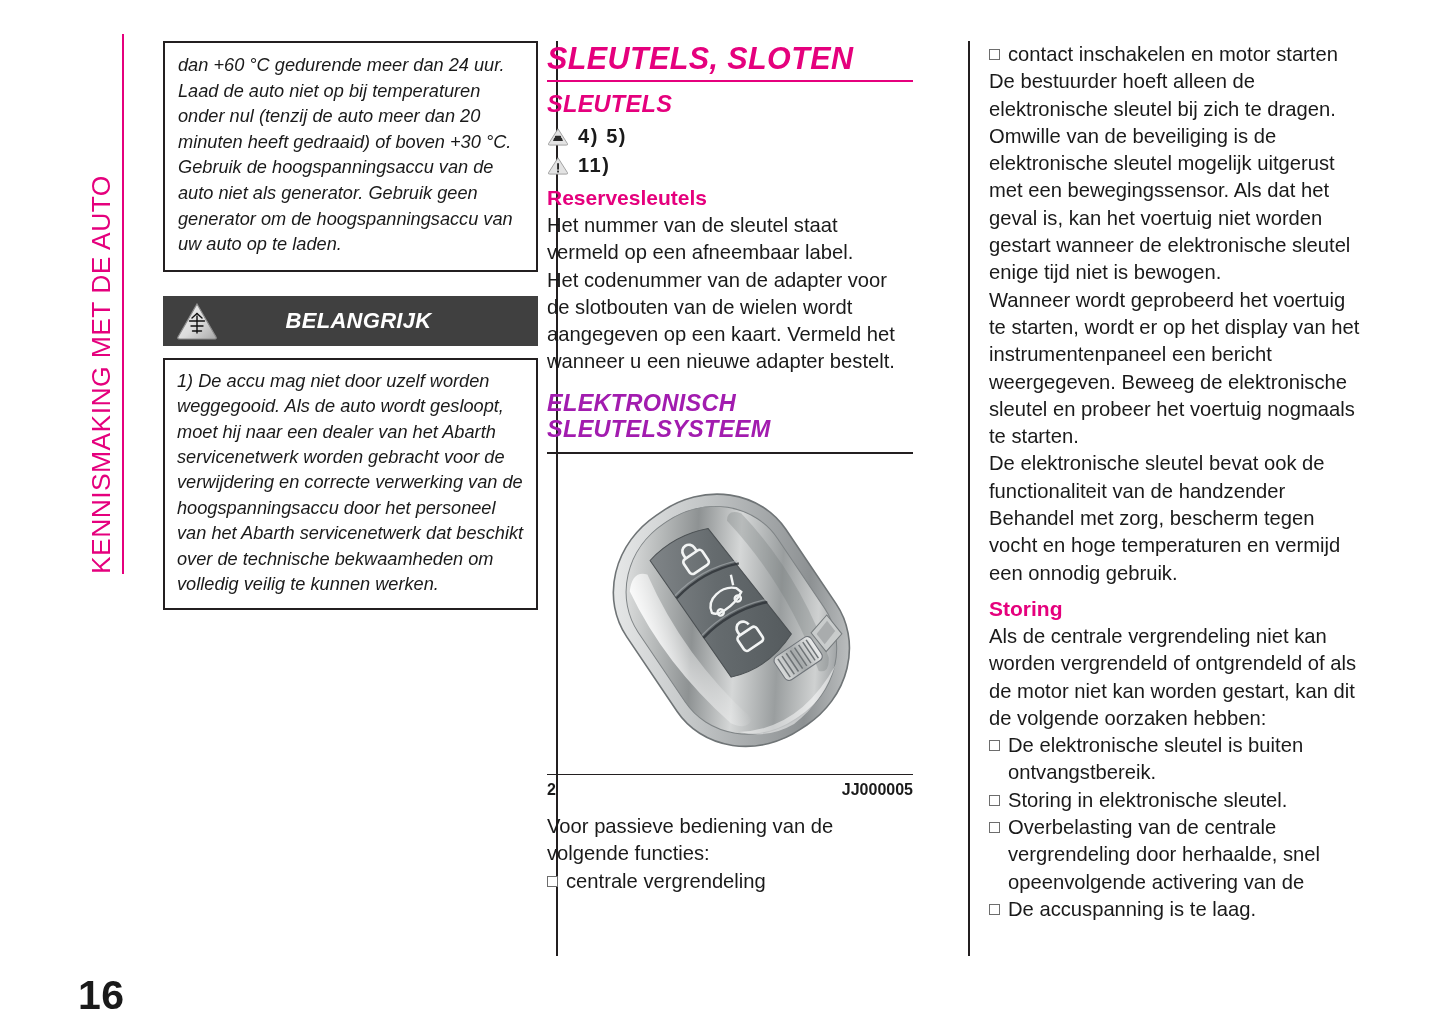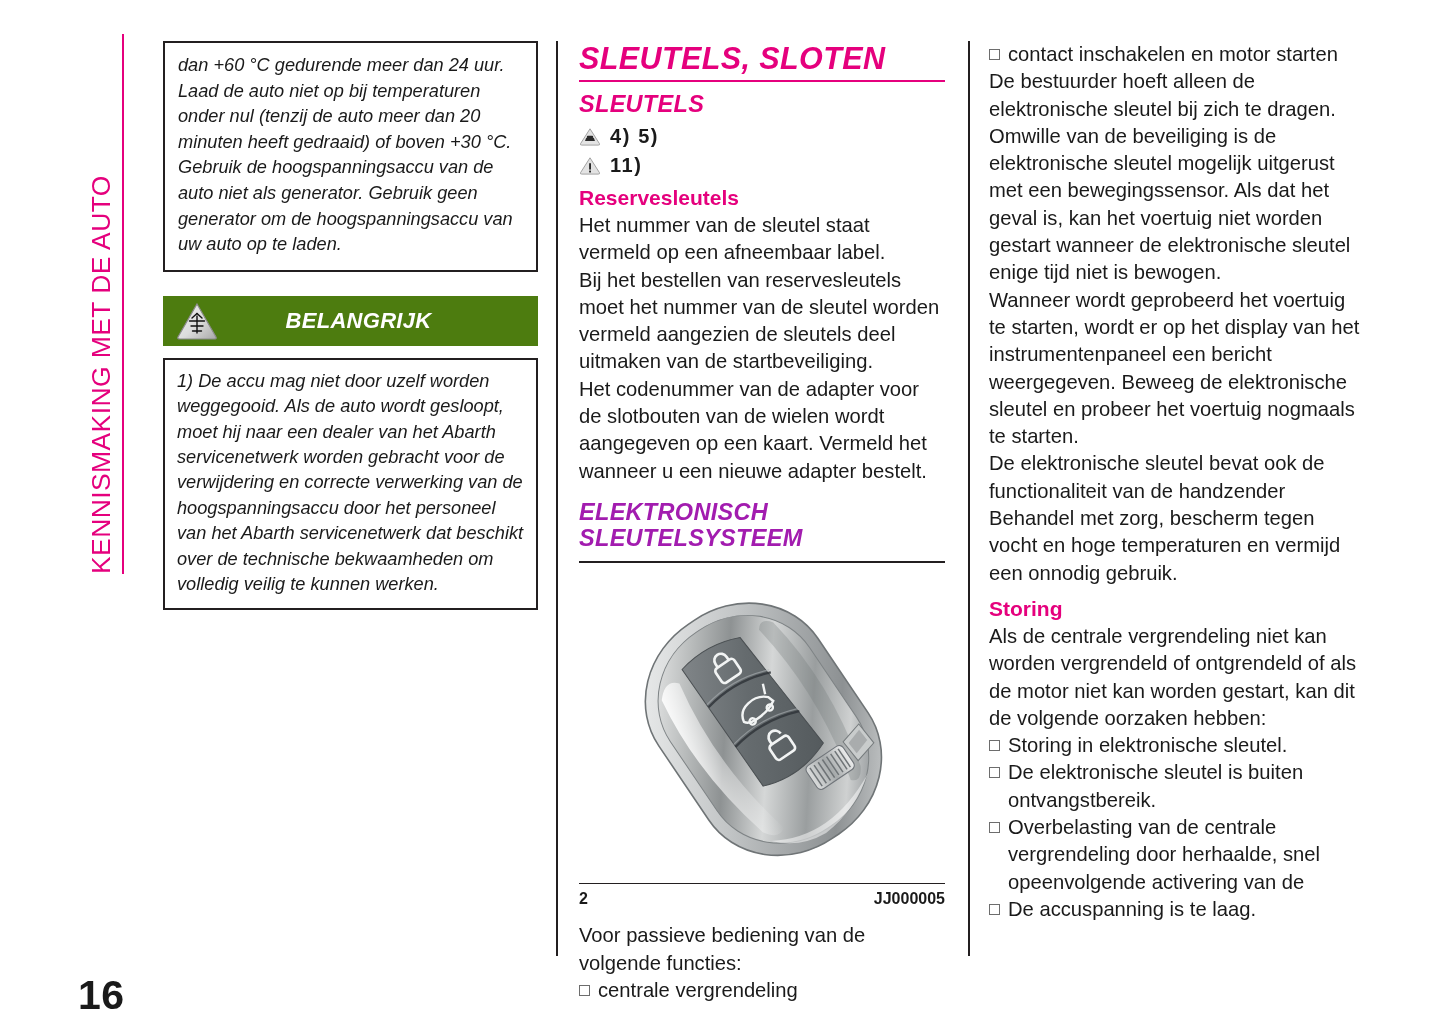--- a/index.html
+++ b/index.html
@@ -60,39 +60,39 @@
     width: 1.6px;
     height: 915px;
     background: #231f20;
   }
   #divider-left  { left: 556px; }
   #divider-right { left: 968px; }
 
   
   .column { position: absolute; top: 41px; }
   #col-left   { left: 163px; width: 375px; }
-  #col-mid    { left: 579px; width: 366px; }
+  #col-mid    { left: 547px; width: 366px; }
   #col-right  { left: 989px; width: 372px; }
 
   
   .note-box {
     border: 2.5px solid #231f20;
     padding: 10px 13px 12px 13px;
     font-style: italic;
     font-size: 18.2px;
     line-height: 25.6px;
     color: #1a1a1a;
   }
   .note-box p { margin: 0; }
 
   
   .important-bar {
     margin-top: 24px;
     height: 50px;
-    background: #4d7c0f;
+    background: #404040;
     display: flex;
     align-items: center;
     position: relative;
   }
   .important-icon {
     width: 44px;
     height: 40px;
     margin-left: 12px;
     flex: 0 0 auto;
   }
@@ -293,21 +293,20 @@
         <path d="M12 2 L22.5 18.5 Q23.2 20 21 20 L3 20 Q0.8 20 1.5 18.5 Z" fill="#e3e3e3" stroke="#9a9a9a" stroke-width="1"></path>
         <rect x="11" y="8" width="2.1" height="7" fill="#2b2b2b"></rect>
         <rect x="11" y="16.1" width="2.1" height="2.1" fill="#2b2b2b"></rect>
       </svg>
       <span class="refs">11)</span>
     </div>
 
     <div class="h3-sub">Reservesleutels</div>
 
     <p class="body-p">Het nummer van de sleutel staat vermeld op een afneembaar label.</p>
-    <p class="body-p">Bij het bestellen van reservesleutels moet het nummer van de sleutel worden vermeld aangezien de sleutels deel uitmaken van de startbeveiliging.</p>
     <p class="body-p">Het codenummer van de adapter voor de slotbouten van de wielen wordt aangegeven op een kaart. Vermeld het wanneer u een nieuwe adapter bestelt.</p>
 
     <div class="h2-block">ELEKTRONISCH SLEUTELSYSTEEM</div>
     <div class="section-rule"></div>
 
     <div class="figure">
       <svg class="fig-img" viewBox="0 0 366 300">
         <defs>
           <linearGradient id="bodyG" x1="0.08" y1="0.05" x2="0.92" y2="0.95">
             <stop offset="0%" stop-color="#e9eaea"></stop>
@@ -420,28 +419,28 @@
     <p class="body-p">Omwille van de beveiliging is de elektronische sleutel mogelijk uitgerust met een bewegingssensor. Als dat het geval is, kan het voertuig niet worden gestart wanneer de elektronische sleutel enige tijd niet is bewogen.</p>
     <p class="body-p">Wanneer wordt geprobeerd het voertuig te starten, wordt er op het display van het instrumentenpaneel een bericht weergegeven. Beweeg de elektronische sleutel en probeer het voertuig nogmaals te starten.</p>
     <p class="body-p">De elektronische sleutel bevat ook de functionaliteit van de handzender</p>
     <p class="body-p">Behandel met zorg, bescherm tegen vocht en hoge temperaturen en vermijd een onnodig gebruik.</p>
 
     <div class="h3-sub">Storing</div>
     <p class="body-p">Als de centrale vergrendeling niet kan worden vergrendeld of ontgrendeld of als de motor niet kan worden gestart, kan dit de volgende oorzaken hebben:</p>
 
     <div class="sq-item">
       <span class="sq"></span>
+      <span>De elektronische sleutel is buiten ontvangstbereik.</span>
+    </div>
+    <div class="sq-item">
+      <span class="sq"></span>
       <span>Storing in elektronische sleutel.</span>
     </div>
     <div class="sq-item">
       <span class="sq"></span>
-      <span>De elektronische sleutel is buiten ontvangstbereik.</span>
-    </div>
-    <div class="sq-item">
-      <span class="sq"></span>
       <span>Overbelasting van de centrale vergrendeling door herhaalde, snel opeenvolgende activering van de</span>
     </div>
     <div class="sq-item">
       <span class="sq"></span>
       <span>De accuspanning is te laag.</span>
     </div>
 
   </div>
 
   <div id="page-number">16</div>

